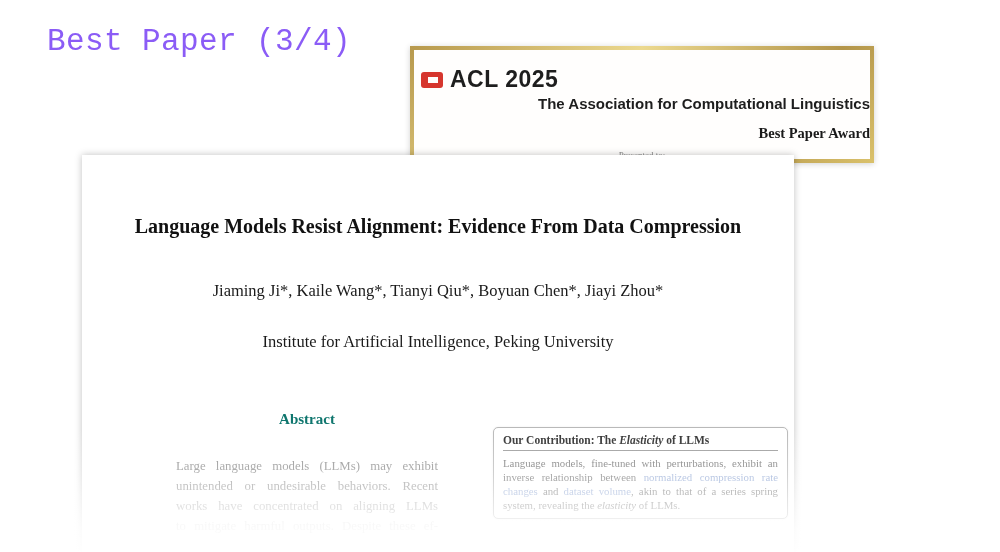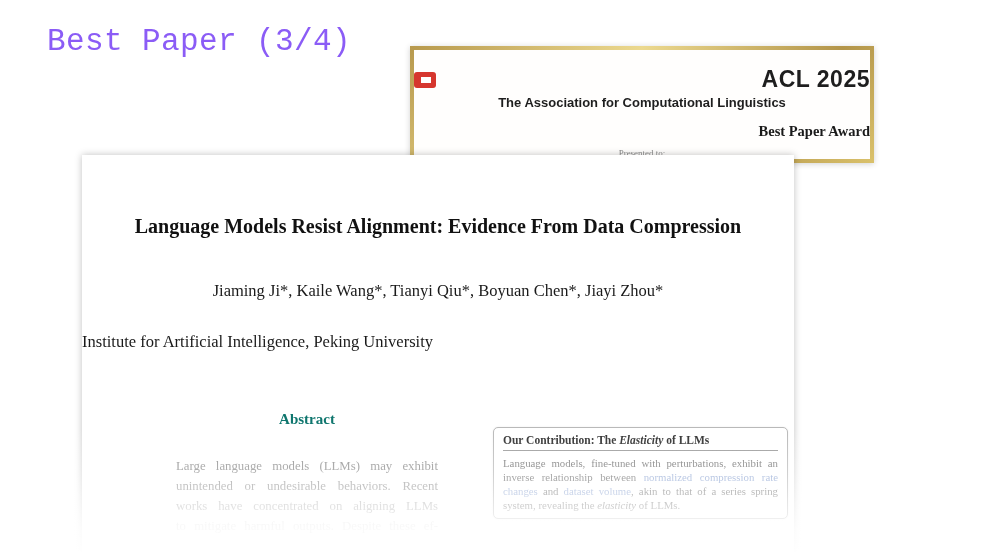--- a/index.html
+++ b/index.html
@@ -14,46 +14,46 @@
     font-size:31px;font-weight:500;color:#8b5cf6;letter-spacing:.4px;
   }
   
   .certificate{
     position:absolute;left:410px;top:46px;width:456px;height:109px;
     background:#fffefd;z-index:1;text-align:center;
     border:4px solid #c9ae62;
     border-image:linear-gradient(135deg,#b89a4e 0%,#ecd98f 40%,#b3954a 75%,#d9c06a 100%) 1;
     box-shadow:0 1px 6px rgba(0,0,0,.18);
   }
-  .cert-logo-row{margin-top:16px;display:flex;align-items:center;justify-content:space-between;}
+  .cert-logo-row{margin-top:16px;display:flex;align-items:center;justify-content:flex-start;gap:7px;margin-left:7px;}
   .acl-logo{position:relative;display:inline-block;width:22px;height:16px;border-radius:3px;background:#d6362e;}
   .acl-logo-slot{position:absolute;left:7px;top:5px;width:10px;height:6px;background:#fffefd;}
   .cert-conf{
     font-family:"Liberation Sans","DejaVu Sans",sans-serif;
     font-weight:bold;font-size:23px;color:#1e1e1e;letter-spacing:.5px;
   }
   .cert-org{
     margin-top:2px;font-family:"Liberation Sans","DejaVu Sans",sans-serif;
-    font-weight:bold;font-size:13px;color:#1e1e1e;
+    font-weight:bold;font-size:15px;color:#1e1e1e;text-align:right;
   }
   .cert-award{margin-top:13px;font-weight:bold;font-size:14.5px;color:#1a1a1a;text-align:right;}
   .cert-presented{margin-top:8px;font-size:9px;color:#8a8a8a;}
   
   .paper{
     position:absolute;left:82px;top:155px;width:712px;height:397px;
     background:#ffffff;z-index:2;box-shadow:0 0 7px rgba(0,0,0,.25);
   }
   .paper-title{
     position:absolute;left:0;right:0;top:60px;text-align:center;
     font-weight:bold;font-size:20px;color:#111;
   }
   .authors-1,.authors-2{position:absolute;left:0;right:0;text-align:center;font-size:16.5px;color:#1a1a1a;}
   .authors-1{top:126px;}
   .authors-2{top:147px;}
-  .affiliation{position:absolute;left:0;right:0;top:177px;text-align:left;font-size:16.5px;color:#1a1a1a;}
+  .affiliation{position:absolute;left:0;right:0;top:177px;text-align:center;font-size:16.5px;color:#1a1a1a;}
   
   .abstract-col{position:absolute;left:94px;top:256px;width:262px;}
   .abstract-heading{text-align:center;font-weight:bold;font-size:15px;color:#0f766e;margin-bottom:28px;}
   .abstract-line{
     font-size:12.8px;line-height:20px;color:#8d8d8d;
     text-align:justify;text-align-last:justify;white-space:nowrap;overflow:hidden;
   }
   .abstract-line.l2{opacity:.92;}
   .abstract-line.l3{opacity:.75;}
   .abstract-line.l4{opacity:.38;}

